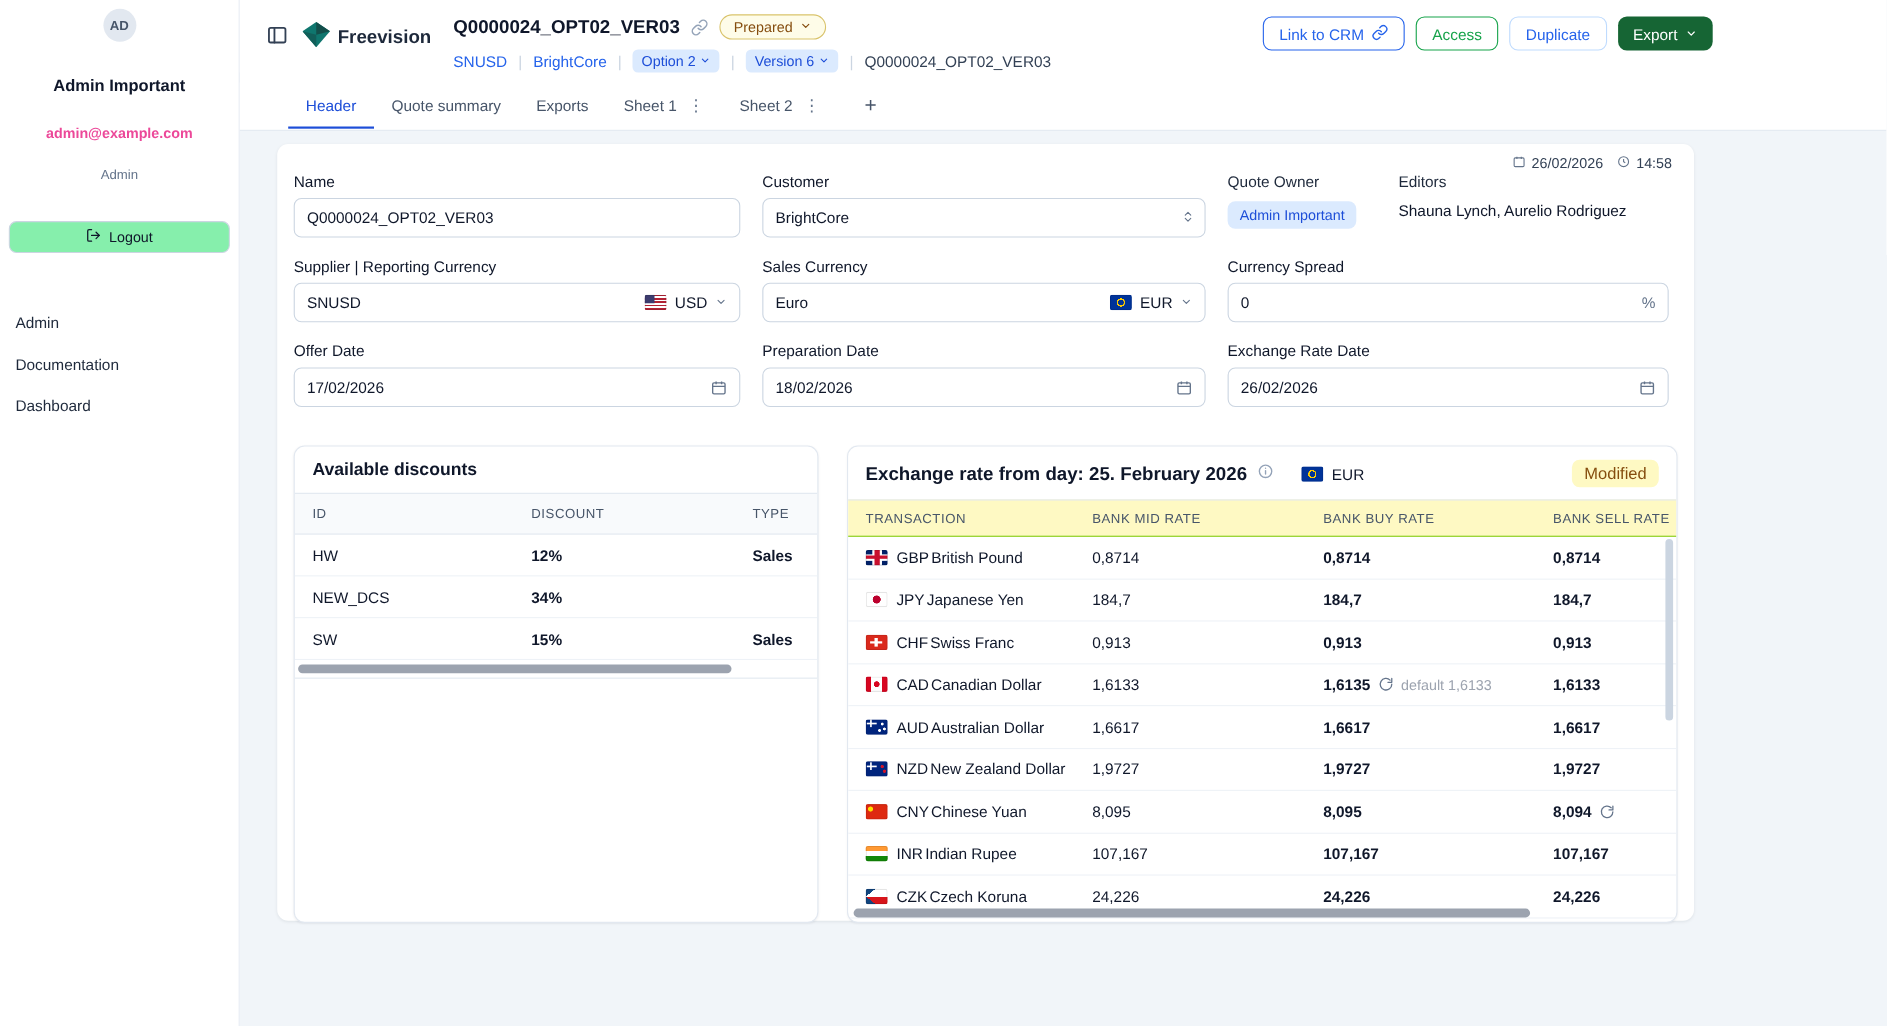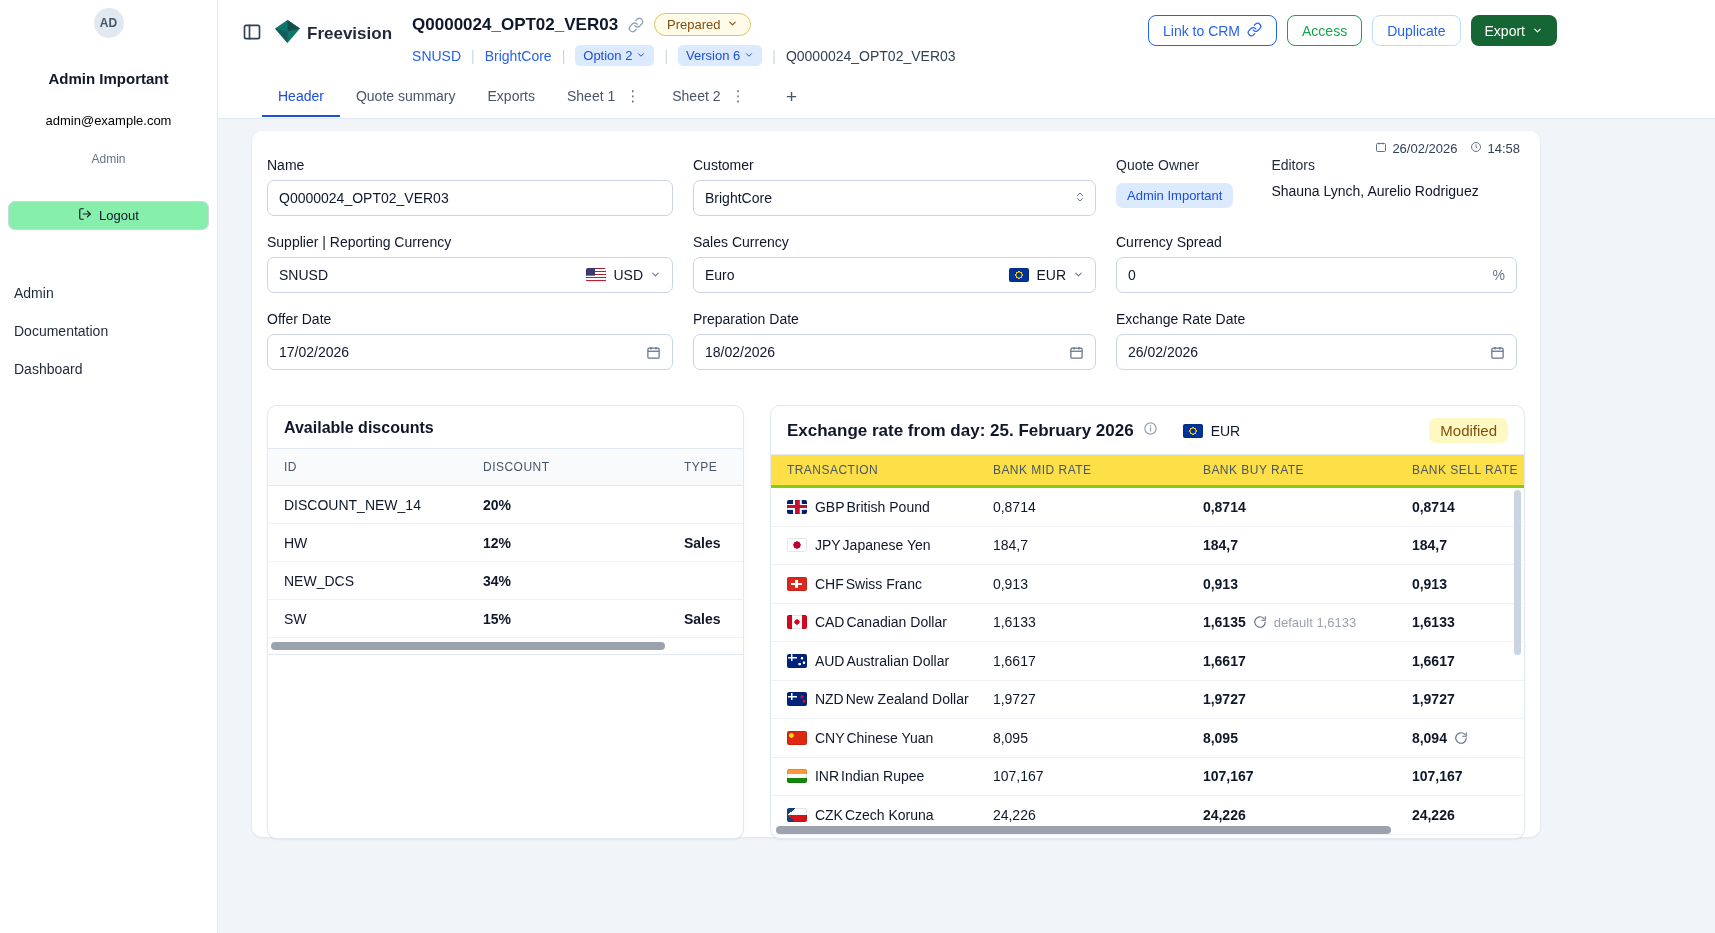--- a/index.html
+++ b/index.html
@@ -5,21 +5,21 @@
   * { box-sizing: border-box; margin: 0; padding: 0; }
   html, body { width: 1715px; height: 933px; }
   body { font-family: "Liberation Sans", sans-serif; color: #0f172a; background: #f1f5f9; overflow: hidden; }
   button { font-family: inherit; cursor: pointer; }
   .app { display: flex; width: 100%; height: 100%; }
 
   
   .sidebar { width: 218px; min-width: 218px; background: #fff; border-right: 1px solid #e2e8f0; display: flex; flex-direction: column; align-items: center; padding-top: 8px; gap: 20px; }
   .avatar { width: 30px; height: 30px; border-radius: 50%; background: #e2e8f0; color: #475569; font-size: 12px; font-weight: 700; display: flex; align-items: center; justify-content: center; }
   .user-name { margin-top: 12px; font-size: 15px; font-weight: 700; color: #0f172a; }
-  .user-email { margin-top: 6px; font-size: 13px; color: #000000; }
+  .user-email { margin-top: 6px; font-size: 13px; color: #ec4899; font-weight: bold; }
   .user-role { margin-top: 4px; font-size: 12px; color: #64748b; }
   .logout-btn { margin-top: 15px; width: calc(100% - 16px); height: 29px; border: 1px solid #cbd5e1; border-radius: 7px; background: #86efac; display: flex; align-items: center; justify-content: center; gap: 7px; font-size: 13px; color: #0f172a; }
   .side-nav { margin-top: 24px; width: 100%; display: flex; flex-direction: column; }
   .side-item { padding: 11px 14px; font-size: 14px; color: #1e293b; cursor: pointer; }
 
   
   .main { flex: 1; display: flex; flex-direction: column; background: #fff; min-width: 0; }
   .topbar { display: flex; align-items: flex-start; padding: 13px 158px 0 21px; background: #fff; }
   .toggle-btn { width: 26px; height: 26px; margin-top: 6px; border: none; background: none; display: flex; align-items: center; justify-content: center; }
   .brand { display: flex; align-items: center; gap: 7px; margin-left: 10px; margin-top: 7px; }
@@ -83,21 +83,21 @@
   .dtable-row { display: grid; grid-template-columns: 199px 201px 1fr; height: 38px; align-items: center; padding: 0 16px; border-bottom: 1px solid #eef2f7; font-size: 14px; }
   .cell-strong { font-weight: 600; }
   .hscroll { height: 8px; margin: 4px 3px 0; }
   .hscroll-thumb { height: 8px; width: 84%; background: #9ca3af; border-radius: 4px; }
   .dtable-end { border-top: 1px solid #e2e8f0; margin-top: 4px; }
 
   .ex-head { display: flex; align-items: center; padding: 12px 16px 11px; gap: 9px; }
   .ex-title { font-size: 17px; font-weight: 700; color: #0f172a; white-space: nowrap; }
   .ex-cur { display: inline-flex; align-items: center; gap: 8px; margin-left: 16px; font-size: 14px; color: #0f172a; }
   .modified-badge { margin-left: auto; background: #fef9c3; color: #854d0e; font-size: 15px; padding: 4px 11px; border-radius: 7px; }
-  .ex-thead { display: grid; grid-template-columns: 206px 210px 209px 1fr; background: #fde047; border-top: 1px solid #e2e8f0; border-bottom: 3px solid #84cc16; height: 34px; align-items: center; padding-left: 16px; overflow: hidden; }
+  .ex-thead { display: grid; grid-template-columns: 206px 210px 209px 1fr; background: #fef9c3; border-top: 1px solid #e2e8f0; border-bottom: 1px solid #84cc16; height: 34px; align-items: center; padding-left: 16px; overflow: hidden; }
   .ex-body { overflow: hidden; height: 355px; }
   .ex-row { display: grid; grid-template-columns: 206px 210px 209px 1fr; height: 38.5px; align-items: center; padding-left: 16px; border-bottom: 1px solid #eef2f7; font-size: 14px; white-space: nowrap; overflow: hidden; }
   .ex-name { display: flex; align-items: center; gap: 8px; }
   .code { margin-right: 2px; }
   .rate-bold { font-weight: 700; display: flex; align-items: center; }
   .note { color: #9ca3af; font-size: 13px; margin-left: 7px; font-weight: 400; }
   .refresh-btn { border: none; background: none; color: #64748b; margin-left: 7px; display: inline-flex; padding: 0; }
   .vscroll { position: absolute; right: 3px; top: 84px; width: 7px; bottom: 14px; }
   .vscroll-thumb { width: 7px; height: 165px; background: #cbd5e1; border-radius: 4px; }
   .ex-hscroll { position: absolute; left: 5px; right: 16px; bottom: 4px; height: 8px; }
@@ -369,25 +369,20 @@
 
           <section class="panel panel-discounts">
             <h2 class="panel-title">Available discounts</h2>
             <div class="dtable-head">
               <div class="th">ID</div>
               <div class="th">DISCOUNT</div>
               <div class="th">TYPE</div>
             </div>
             <div id="discounts-body">
                 <div class="dtable-row">
-                  <div>DISCOUNT_NEW_14</div>
-                  <div class="cell-strong">20%</div>
-                  <div class="cell-strong"></div>
-                </div>
-                <div class="dtable-row">
                   <div>HW</div>
                   <div class="cell-strong">12%</div>
                   <div class="cell-strong">Sales</div>
                 </div>
                 <div class="dtable-row">
                   <div>NEW_DCS</div>
                   <div class="cell-strong">34%</div>
                   <div class="cell-strong"></div>
                 </div>
                 <div class="dtable-row">

